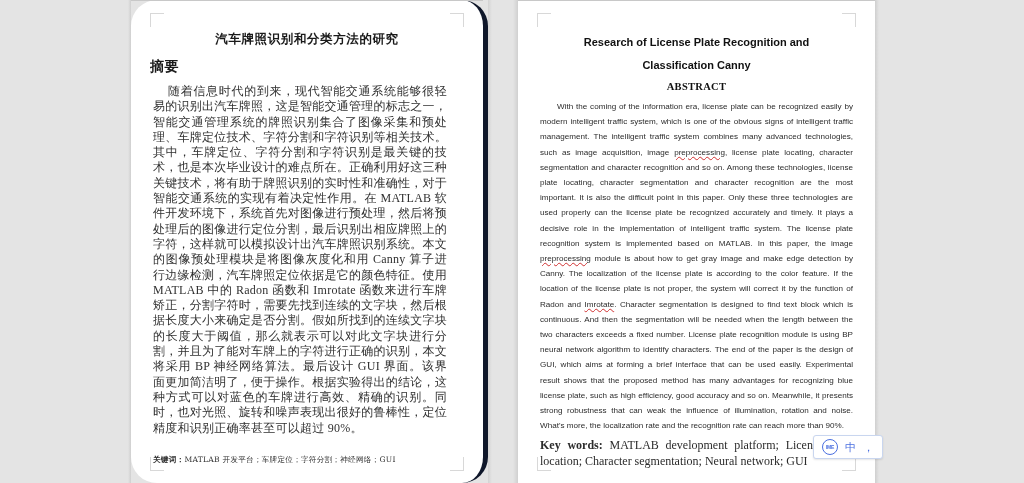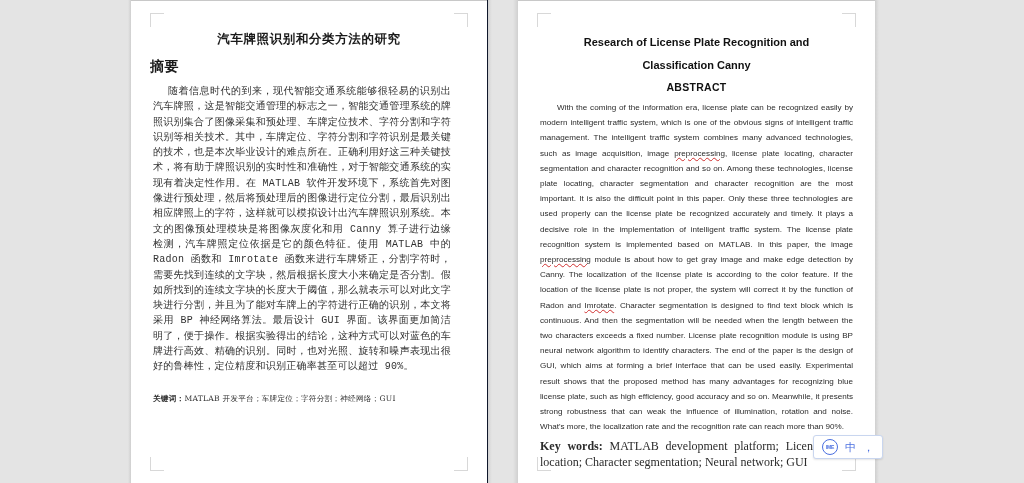--- a/index.html
+++ b/index.html
@@ -36,21 +36,22 @@
 
   .page {
     position: relative;
     width: 357px;
     height: 483px;
     background: #ffffff;
     box-sizing: border-box;
     box-shadow: 0 0 0 0 transparent;
   }
   .page.left-page {
-    border-right: 1px solid #0f172a;
+    border-right: 5px solid #0f172a;
+    border-radius: 26px;
   }
   .page-gap {
     width: 30px;
     height: 483px;
     background: #e4e4e4;
     position: relative;
   }
   .page-gap:before {
     content: "";
     position: absolute;
@@ -126,22 +127,22 @@
     text-align: left;
     font-family: "DejaVu Sans", "Liberation Sans", sans-serif;
     font-size: 14px;
     font-weight: bold;
     color: #1a1a1a;
     margin: 10px 0 0 0;
     letter-spacing: 0.6px;
   }
   .cn-body {
     margin: 8px 17px 0 3px;
-    font-family: Liberation Mono, monospace;
-    font-size: 10px;
+    font-family: Liberation Serif, serif;
+    font-size: 12px;
     line-height: 15.3px;
     color: #303030;
     text-align: justify;
     text-justify: inter-ideograph;
     text-indent: 15px;
     letter-spacing: 0.25px;
   }
   .cn-keywords {
     margin: 16px 3px;
     font-family: "DejaVu Serif", "Liberation Serif", serif;
@@ -160,21 +161,21 @@
     text-align: center;
     font-family: Liberation Sans, sans-serif;
     font-size: 11px;
     font-weight: bold;
     color: #111111;
     margin: 18px 22px 0 22px;
     line-height: 23px;
   }
   .en-abstract-head {
     text-align: center;
-    font-family: Liberation Sans, sans-serif;
+    font-family: Liberation Serif, serif;
     font-size: 10.5px;
     font-weight: bold;
     color: #111111;
     margin: 4px 0 0 0;
     letter-spacing: 0.3px;
   }
   .en-body {
     margin: 7px 3px 0 3px;
     font-family: Liberation Sans, sans-serif;
     font-size: 8.1px;

